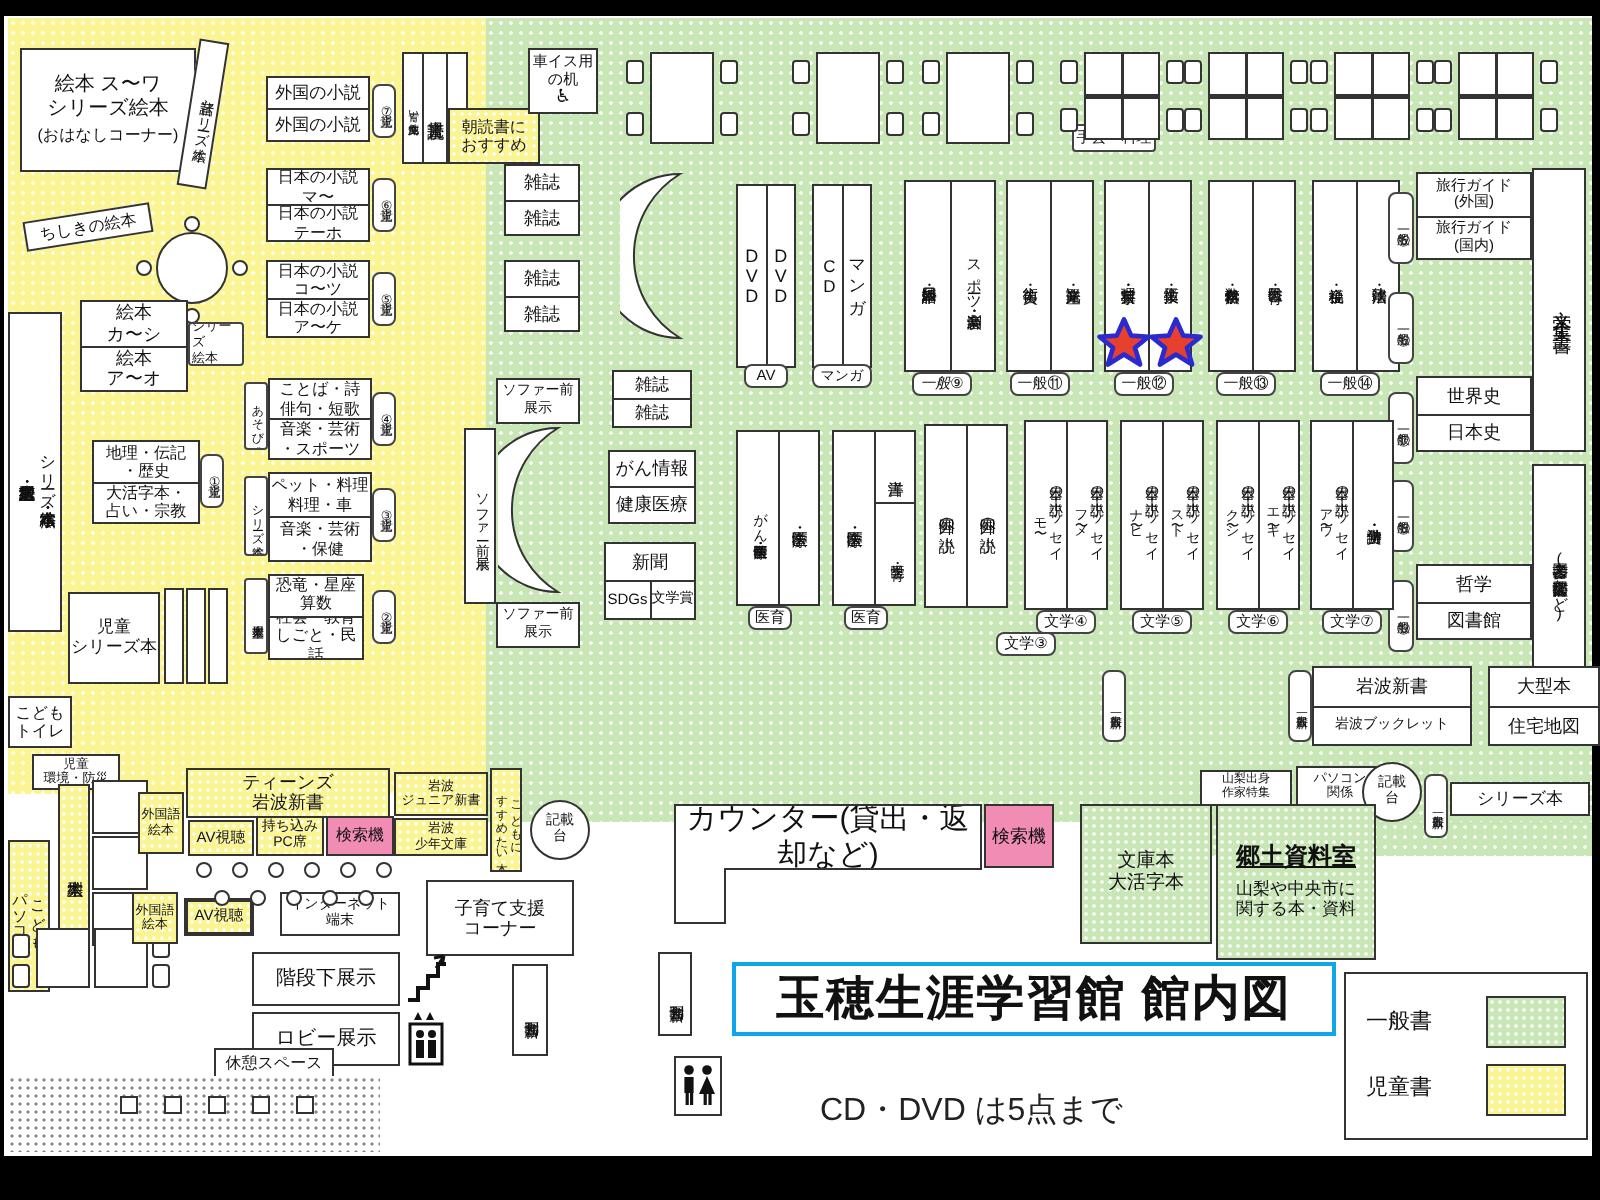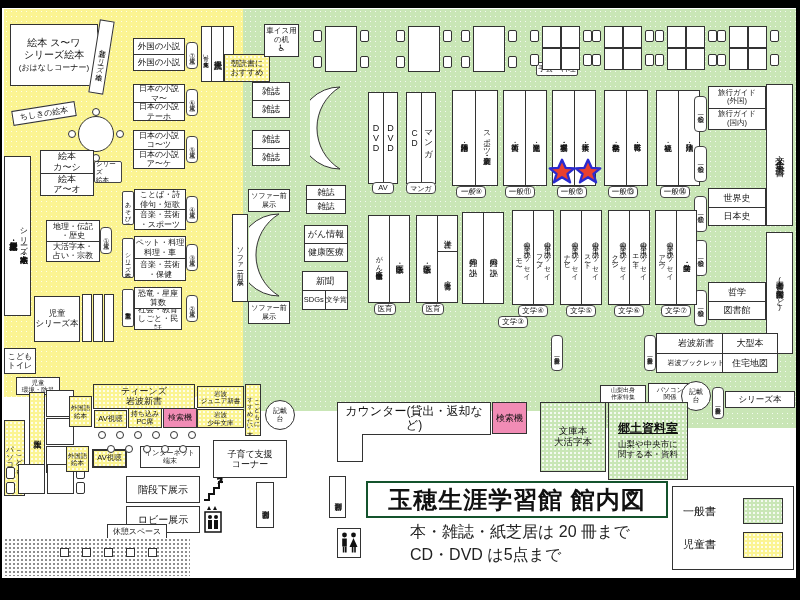--- a/index.html
+++ b/index.html
@@ -25,21 +25,21 @@
          font-size:7.5px;display:flex;align-items:center;justify-content:center;padding:0 1px;
          color:#111;overflow:hidden;line-height:1;}
   .vbadge{writing-mode:vertical-rl;text-orientation:upright;}
   .circle{border-radius:50%;}
   .chair{position:absolute;box-sizing:border-box;width:9px;height:12px;background:#fff;border:1px solid #333;border-radius:2px;}
   .seat{position:absolute;box-sizing:border-box;width:8px;height:8px;background:#fff;border:1px solid #333;border-radius:50%;}
   .stool{position:absolute;box-sizing:border-box;width:9px;height:9px;background:#fff;border:1px solid #333;}
   .tbl{position:absolute;box-sizing:border-box;background:#fff;border:1px solid #333;}
   .qtbl{background-image:linear-gradient(to right,transparent 48%,#333 48%,#333 53%,transparent 53%),
         linear-gradient(to bottom,transparent 48%,#333 48%,#333 53%,transparent 53%);}
-  .title-box{border:2px solid #14532d;font-weight:600;font-size:24px;letter-spacing:1px;white-space:nowrap;}
+  .title-box{border:2px solid #0ea5e9;font-weight:600;font-size:24px;letter-spacing:1px;white-space:nowrap;}
   .note{position:absolute;color:#222;font-size:16px;white-space:nowrap;}
   .kyodo-title{font-weight:700;text-decoration:underline;font-size:12px;}
   .dots{background-color:#fff;background-image:radial-gradient(#8a8a8a .7px,transparent .9px);background-size:4px 4px;}
   svg{display:block;}
 </style>
 </head>
 <body>
 
 <div class="stage">
  <div class="map">
@@ -331,21 +331,21 @@
     <div class="pcol" style="font-size:7.5px;">文学・俳句・詩</div>
   </div>
   <div class="badge" style="left:659px;top:297px;width:30px;height:12px;">文学⑦</div>
 
   <div class="badge vbadge" style="left:549px;top:327px;width:12px;height:36px;font-size:6px;">一般新書</div>
   <div class="badge vbadge" style="left:642px;top:327px;width:12px;height:36px;font-size:6px;">一般新書</div>
   <div class="b cells" style="left:654px;top:325px;width:80px;height:40px;">
     <div class="cell" style="font-size:9px;">岩波新書</div>
     <div class="cell" style="font-size:7px;">岩波ブックレット</div>
   </div>
-  <div class="b cells" style="left:720px;top:325px;width:56px;height:40px;">
+  <div class="b cells" style="left:742px;top:325px;width:56px;height:40px;">
     <div class="cell" style="font-size:9px;">大型本</div>
     <div class="cell" style="font-size:9px;">住宅地図</div>
   </div>
 
   <div class="b" style="left:598px;top:377px;width:46px;height:18px;font-size:6px;">山梨出身
 作家特集</div>
   <div class="b" style="left:646px;top:375px;width:44px;height:20px;font-size:6.5px;">パソコン
 関係</div>
   <div class="b circle" style="left:679px;top:373px;width:30px;height:30px;font-size:7px;line-height:1.1;">記載
 台</div>
@@ -400,27 +400,26 @@
     <circle cx="6" cy="13" r="2" fill="#111"></circle>
         <rect x="4" y="16" width="4" height="9" fill="#111"></rect>
     <circle cx="12" cy="13" r="2" fill="#111"></circle>
         <rect x="10" y="16" width="4" height="9" fill="#111"></rect>
   </svg>
 
   <div class="b" style="left:105px;top:516px;width:60px;height:15px;font-size:8px;">休憩スペース</div>
   <div class="dots" style="position:absolute;left:2px;top:530px;width:186px;height:38px;"></div>
   <div id="stools"></div>
 
-  <div class="b" style="left:335px;top:394px;width:154px;height:33px;font-size:12px;">カウンター(貸出・返却など)</div>
+  <div class="b" style="left:335px;top:394px;width:154px;height:33px;font-size:15px;">カウンター(貸出・返却など)</div>
   <div class="b" style="left:335px;top:426px;width:26px;height:28px;border-top:none;"></div>
   <div class="b pink" style="left:490px;top:394px;width:35px;height:32px;font-size:9px;">検索機</div>
 
   <div class="b v" style="left:327px;top:468px;width:17px;height:42px;font-size:7.5px;">新刊図書</div>
   <div class="b title-box" style="left:364px;top:473px;width:302px;height:37px;">玉穂生涯学習館 館内図</div>
-  <div class="note" style="left:408px;top:514px;">本・雑誌・紙芝居は 20 冊まで</div>
   <div class="note" style="left:408px;top:537px;">CD・DVD は5点まで</div>
   <div class="b" style="left:335px;top:520px;width:24px;height:30px;">
     <svg width="20" height="24" viewBox="0 0 20 24">
       <circle cx="5.5" cy="4" r="2.4" fill="#111"></circle>
           <rect x="3.2" y="7.5" width="4.6" height="8" fill="#111"></rect>
       <rect x="3.8" y="15.5" width="1.6" height="6" fill="#111"></rect>
           <rect x="6" y="15.5" width="1.6" height="6" fill="#111"></rect>
       <circle cx="14.5" cy="4" r="2.4" fill="#111"></circle>
           <path d="M14.5,7 l4,9 h-8 z" fill="#111"></path>
       <rect x="12.8" y="16" width="1.6" height="5.5" fill="#111"></rect>

